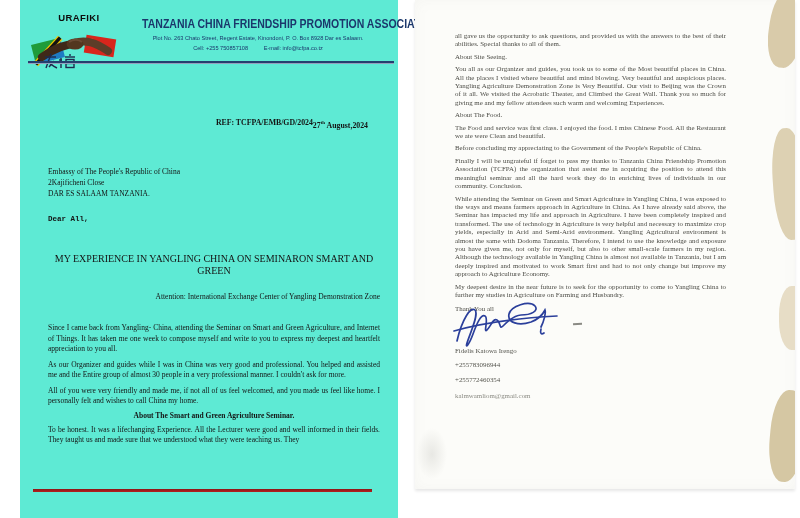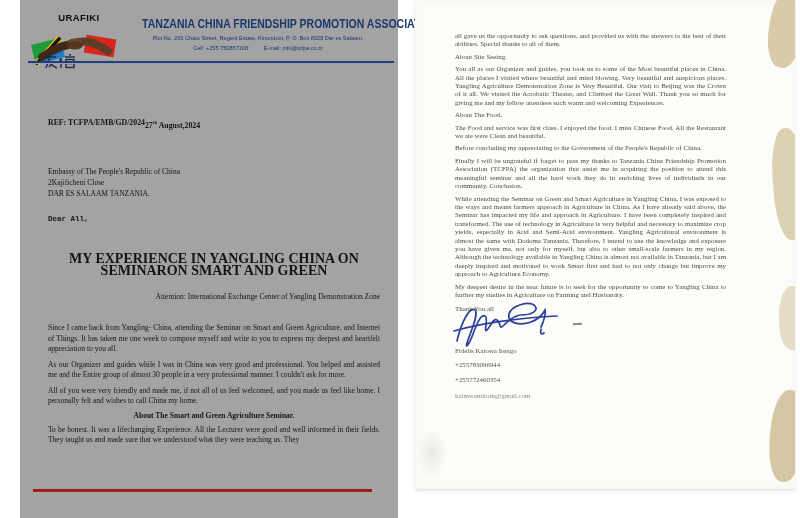--- a/index.html
+++ b/index.html
@@ -1,37 +1,37 @@
 <!DOCTYPE html>
 <html><head>
 <meta charset="utf-8">
 <style>
   html,body{margin:0;padding:0;width:800px;height:518px;overflow:hidden;background:#ffffff;}
   body{font-family:"Liberation Serif", serif;color:#141414;position:relative;}
   .canvas{position:absolute;inset:0;background:#ffffff;}
 
   
-  .page-left{position:absolute;left:20px;top:0;width:378px;height:518px;background:#a3a3a3;}
+  .page-left{position:absolute;left:20px;top:0;width:378px;height:518px;background:#5eead4;}
   .logo{position:absolute;left:8px;top:12px;width:92px;text-align:center;}
   .logo-label{font-family:"Liberation Sans", sans-serif;font-weight:700;font-size:9.5px;color:#0d0d0d;letter-spacing:.4px;margin-left:10px;}
   .logo-art{display:block;margin:1px auto 0;}
   .head-center{position:absolute;left:100px;top:17px;width:276px;text-align:center;}
   .org-name{font-family:"Liberation Sans", sans-serif;font-weight:700;font-size:12.5px;color:#1b376b;white-space:nowrap;transform:scaleX(.84);transform-origin:50% 50%;}
   .addr{font-family:"Liberation Sans", sans-serif;font-size:5.6px;color:#1b376b;margin-top:4px;white-space:nowrap;}
   .contact{font-family:"Liberation Sans", sans-serif;font-size:5.6px;color:#1b376b;margin-top:4px;}
   .contact span{margin:0 7px;}
   .head-rule{position:absolute;left:8px;top:61px;width:366px;height:2px;background:#24406e;border-bottom:1px solid #93a0bd;}
 
   .body-left{position:absolute;left:28px;top:118px;width:332px;font-size:7.5px;line-height:10.7px;text-align:justify;}
-  .ref-row{display:flex;justify-content:flex-start;font-weight:700;font-size:7.8px;padding-right:12px;margin-bottom:36px;}
+  .ref-row{display:flex;justify-content:flex-end;font-weight:700;font-size:7.8px;padding-right:12px;margin-bottom:36px;}
   .ref-row sup{font-size:5px;}
   .recipient{margin-bottom:14px;}
   .recipient div{line-height:10.9px;}
   .salutation{font-weight:700;margin-bottom:28px;font-family:Liberation Mono, monospace;}
-  .subject{font-weight:700;font-size:14px;text-align:center;line-height:11.8px;margin:0 6px 16px;}
+  .subject{font-weight:400;font-size:10px;text-align:center;line-height:11.8px;margin:0 6px 16px;}
   .attention{margin-bottom:20px;text-align:right;}
   .body-left p{margin:0 0 4.5px;}
   .seminar-head{margin:0 0 2.5px !important;text-align:center;font-weight:bold;}
   .footer-rule{position:absolute;left:13px;top:489px;width:339px;height:2.5px;background:linear-gradient(#8c1616,#b42020);}
 
   
   .page-right{position:absolute;left:415px;top:0;width:380px;height:489px;background:#fcfcf9;box-shadow:0 2px 3px rgba(0,0,0,.10), inset 0 0 14px rgba(120,120,110,.05);}
   .body-right{position:absolute;left:40px;top:32px;width:271px;font-size:6.9px;line-height:8.4px;color:#4b4b45;text-align:justify;}
   .body-right p{margin:0 0 4px;}
   .rp-head{text-align:left;}

